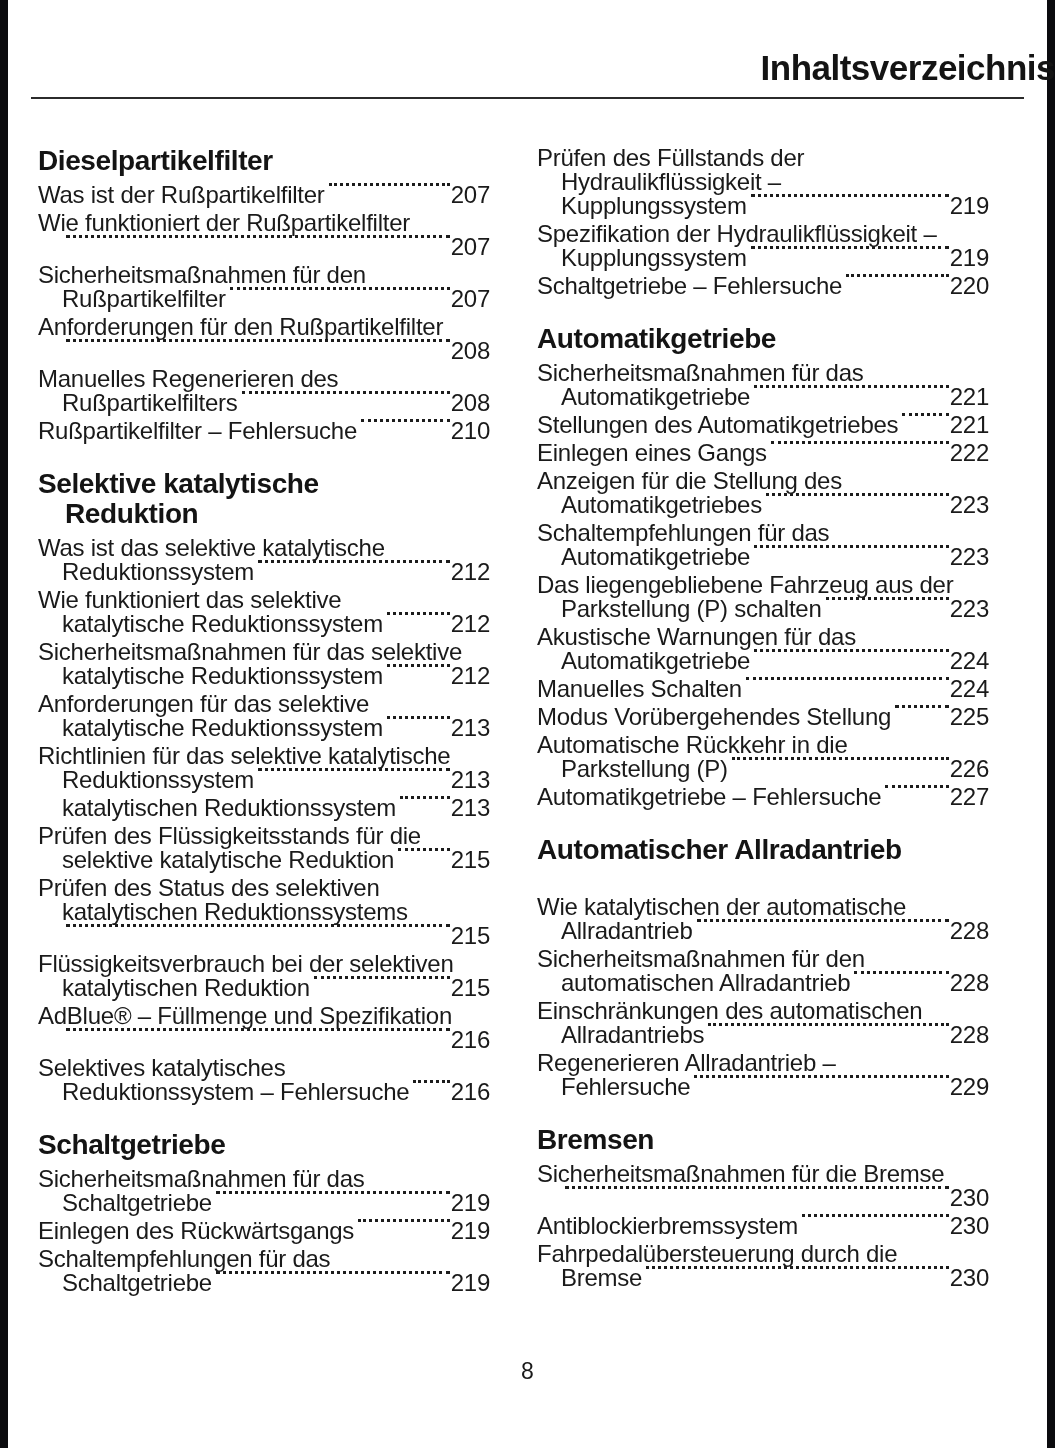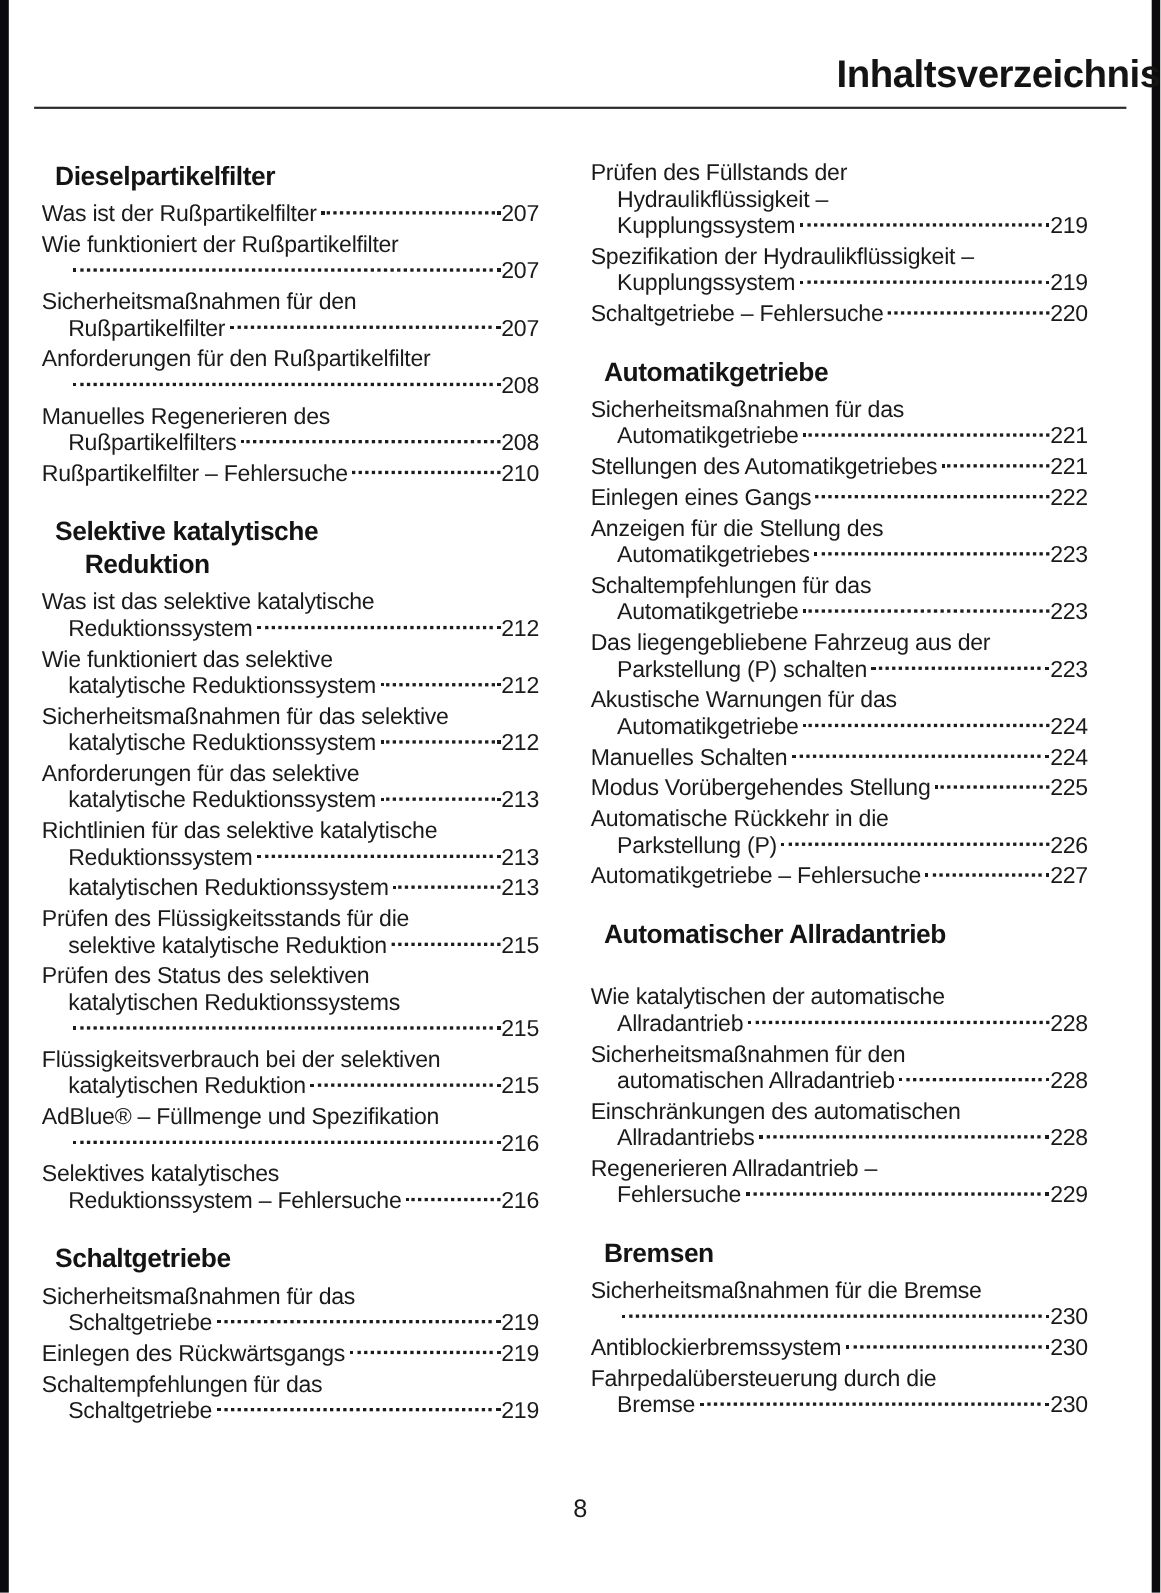--- a/index.html
+++ b/index.html
@@ -14,30 +14,30 @@
   .doc-title{
     position:absolute;top:48px;left:0;right:0;text-align:right;
     font-size:35px;font-weight:800;letter-spacing:-0.5px;color:#141414;
   }
   .title-rule{position:absolute;left:31px;right:31px;top:97px;height:0;border-top:2px solid #2b2b2b;}
   .col{position:absolute;top:146px;width:452px;}
   .col.left{left:38px;}
   .col.right{left:537px;}
   .sec{margin:0;}
   .sec-heading{
-    font-size:24px;line-height:30px;font-weight:800;color:#141414;
-    letter-spacing:-0.4px;margin:26px 0 7px 12px;
+    font-size:28px;line-height:30px;font-weight:800;color:#141414;
+    letter-spacing:-0.4px;margin:26px 0 7px 0;
   }
   .sec:first-child .sec-heading{margin-top:0;}
   .sec-heading .h-cont{padding-left:27px;}
   .sec.extra-gap .sec-heading{margin-bottom:30px;}
-  .entry{font-size:21px;line-height:24px;letter-spacing:-0.25px;margin:0 0 4px 0;}
+  .entry{font-size:24px;line-height:24px;letter-spacing:-0.25px;margin:0 0 4px 0;}
   .eline{white-space:nowrap;}
   .eline.cont, .lastline.cont{padding-left:24px;}
-  .lastline{display:flex;align-items:center;}
+  .lastline{display:flex;align-items:flex-start;}
   .lastline .txt{flex:0 0 auto;white-space:nowrap;}
   .lastline .dots{
     flex:1 1 auto;min-width:14px;height:0;
     border-bottom:3px dotted #1c1c1c;
     margin:0 1px 3px 4px;
   }
   .lastline .pg{flex:0 0 auto;white-space:nowrap;}
   .page-number{
     position:absolute;top:1358px;left:0;right:0;text-align:center;
     font-size:23px;color:#1a1a1a;

